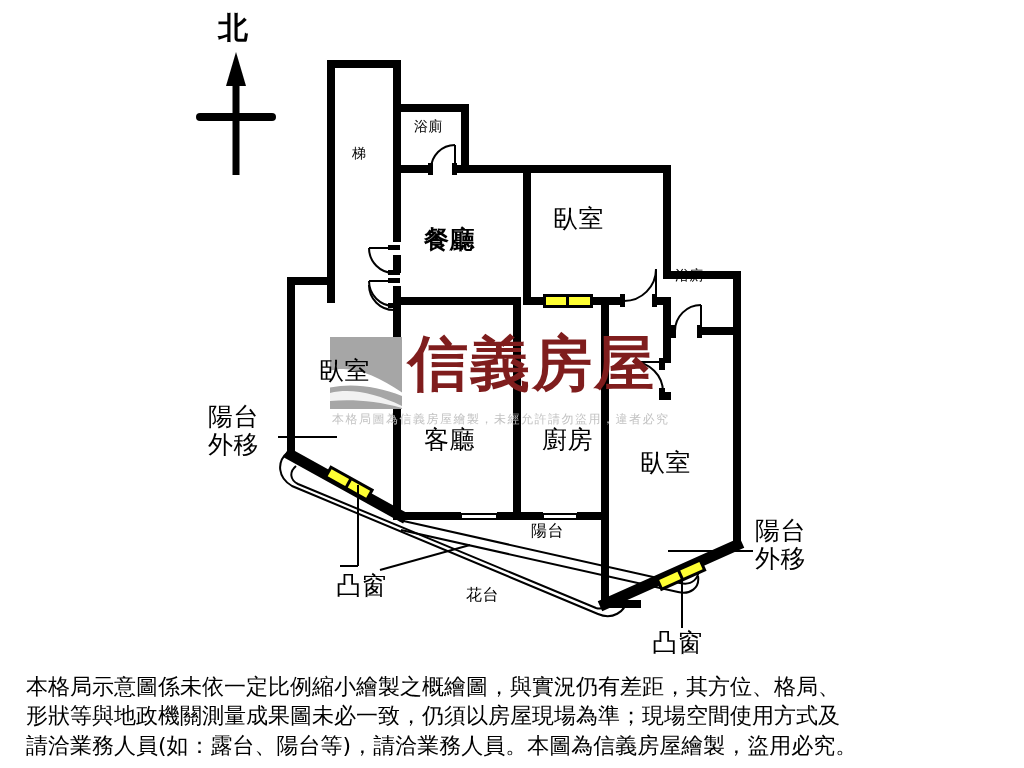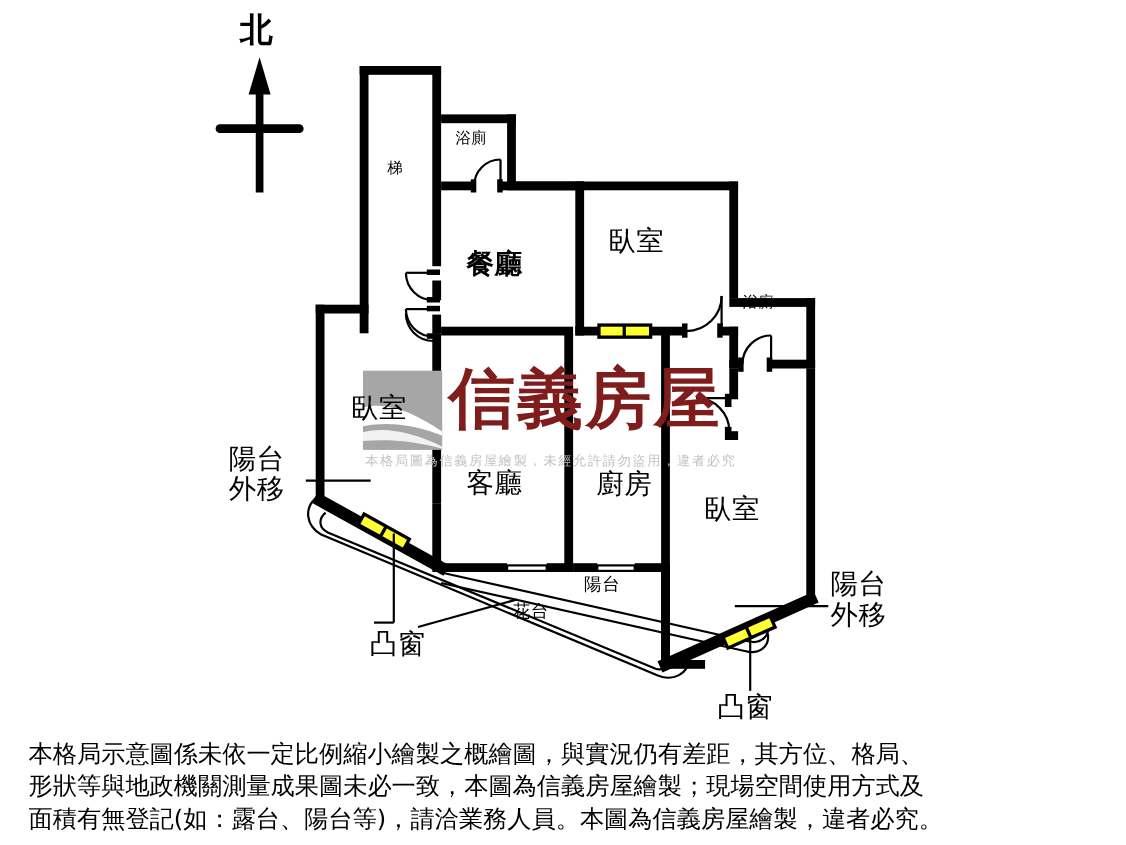--- a/index.html
+++ b/index.html
@@ -300,35 +300,35 @@
   <div class="room-label" style="left:319px; top:358px;">臥室</div>
 
   <div class="room-label" style="left:424px; top:427px;font-family:Liberation Serif, serif;">客廳</div>
 
   <div class="room-label" style="left:524px; top:427px;margin-left:18px;">廚房</div>
 
   <div class="room-label" style="left:640px; top:450px;">臥室</div>
 
   <div class="room-label tiny" style="left:531px; top:523px;">陽台</div>
 
-  <div class="room-label tiny" style="left:466px; top:548px;">花台</div>
+  <div class="room-label tiny" style="left:466px; top:588px;font-family:Liberation Mono, monospace;">花台</div>
 
   <div class="callout-label two-line" style="left:208px; top:403px;">
     <div>陽台</div>
     <div>外移</div>
   </div>
 
   <div class="callout-label two-line" style="left:755px; top:517px;">
     <div>陽台</div>
     <div>外移</div>
   </div>
 
   <div class="callout-label" style="left:336px; top:573px;">凸窗</div>
 
   <div class="callout-label" style="left:652px; top:630px;">凸窗</div>
 
   <div id="disclaimer">
     <div>本格局示意圖係未依一定比例縮小繪製之概繪圖，與實況仍有差距，其方位、格局、</div>
-    <div>形狀等與地政機關測量成果圖未必一致，本圖為信義房屋繪製；現場空間使用方式及</div>
-    <div>面積有無登記(如：露台、陽台等)，請洽業務人員。本圖為信義房屋繪製，違者必究。</div>
+    <div>形狀等與地政機關測量成果圖未必一致，仍須以房屋現場為準；現場空間使用方式及</div>
+    <div>請洽業務人員(如：露台、陽台等)，請洽業務人員。本圖為信義房屋繪製，盜用必究。</div>
   </div>
 
 </div>
 
 </body></html>

